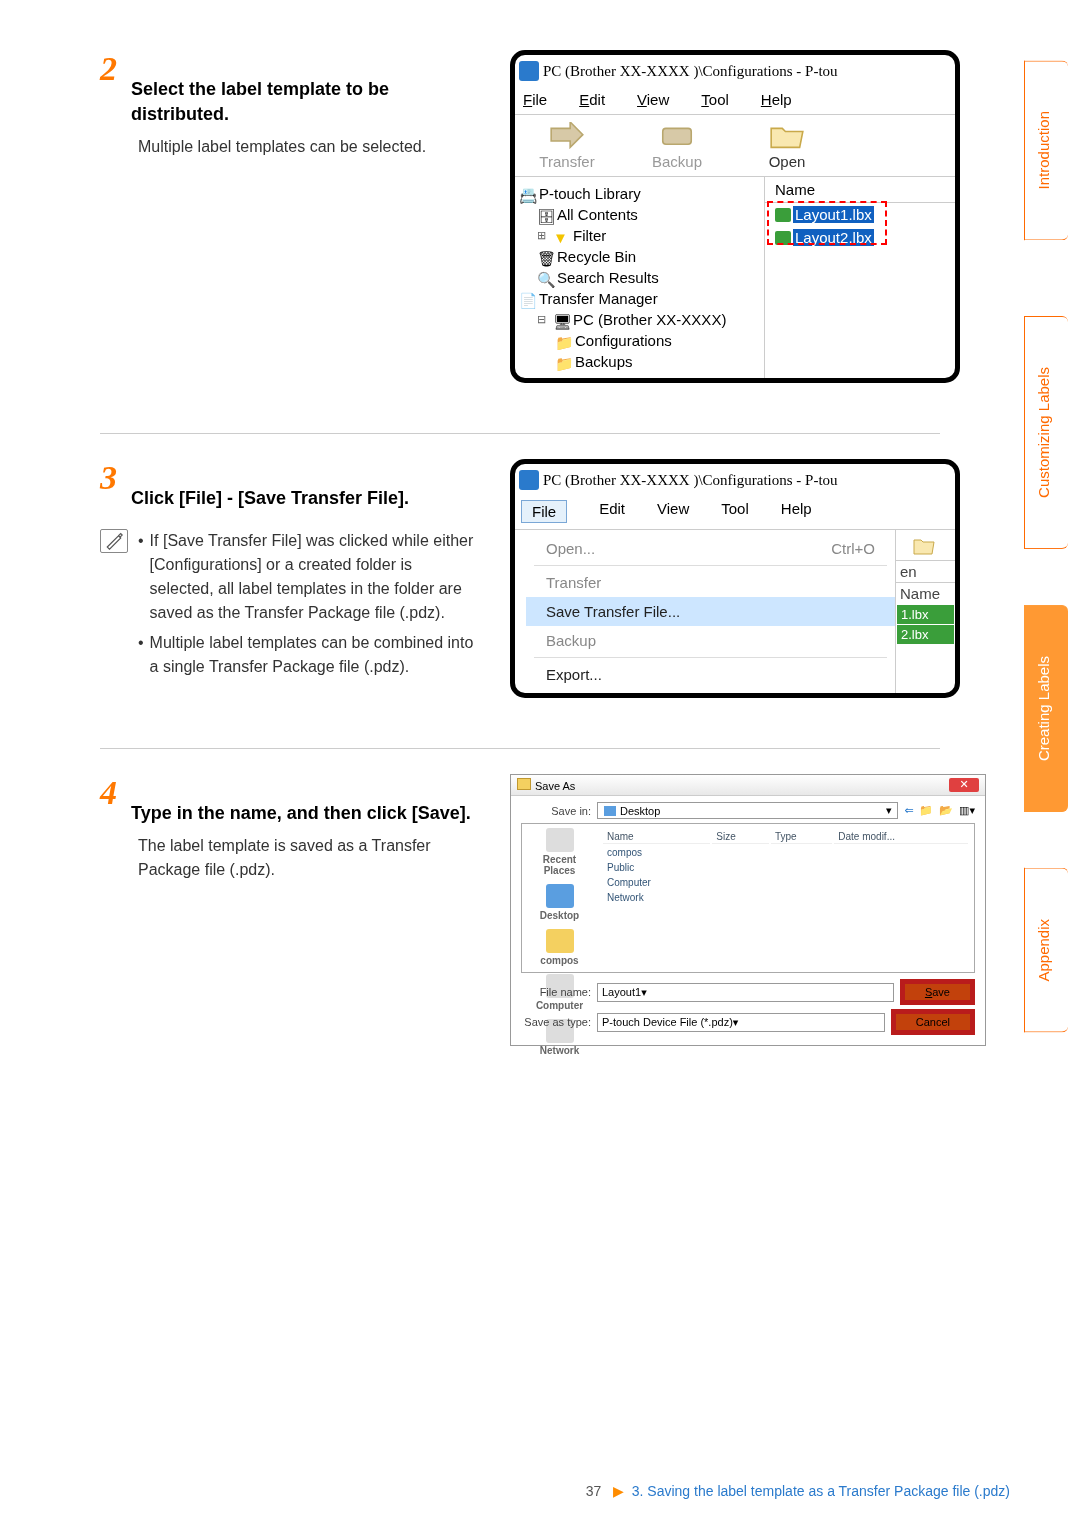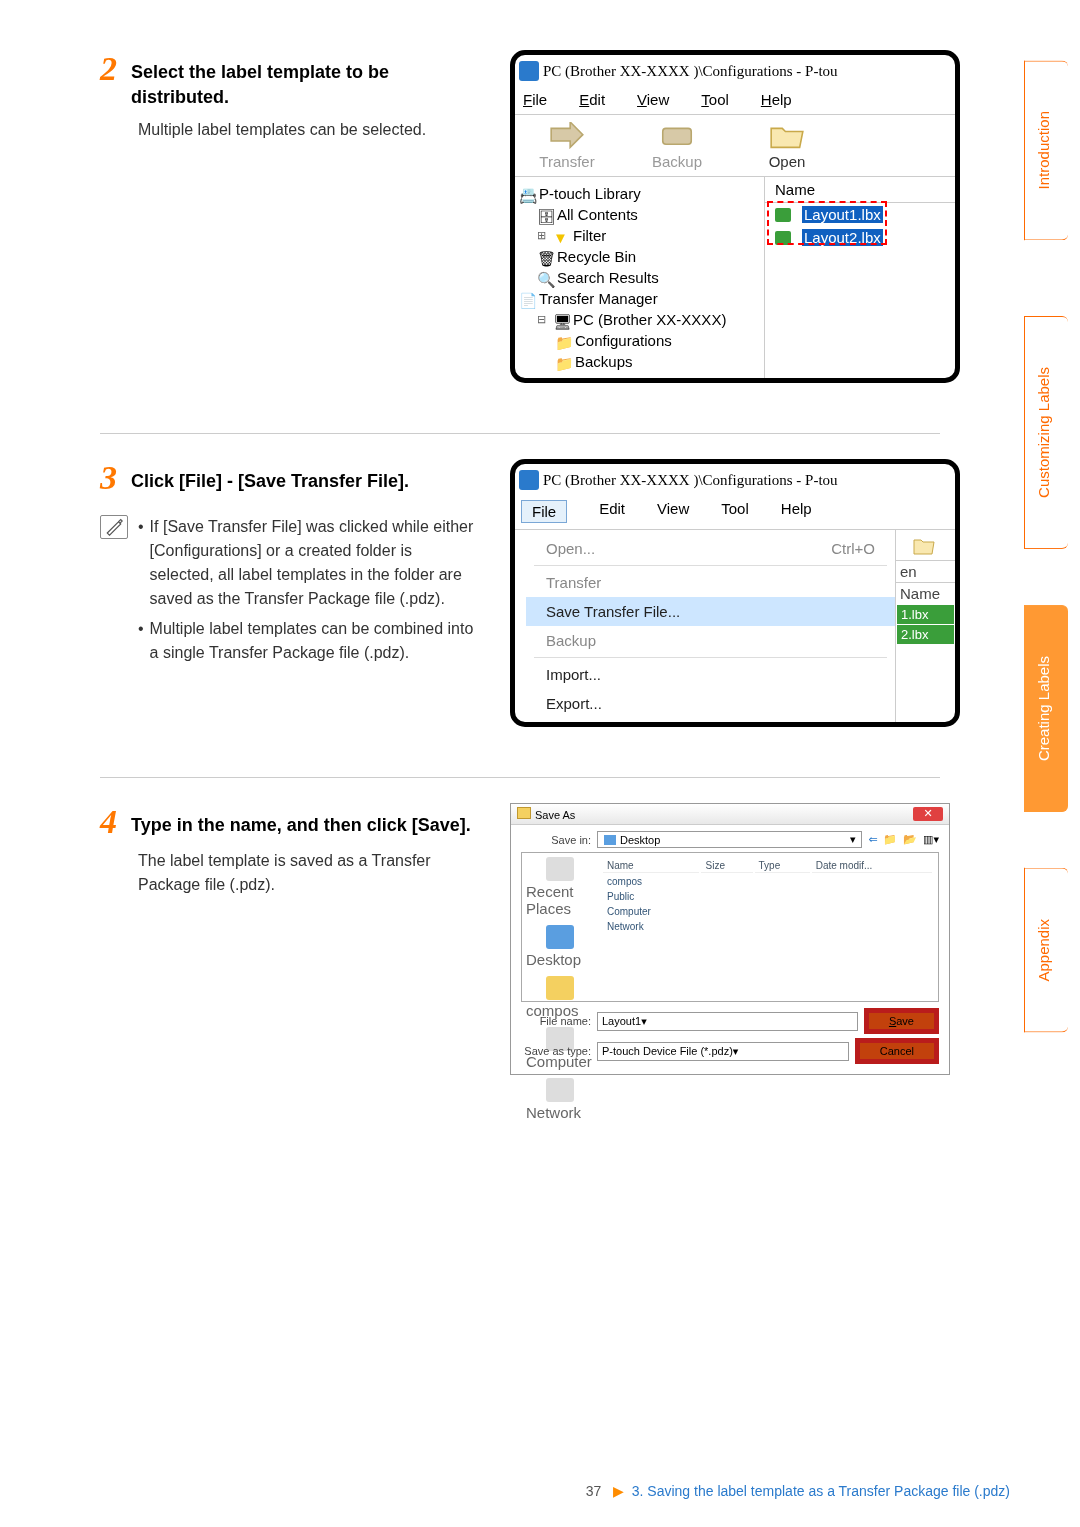--- a/index.html
+++ b/index.html
@@ -5,21 +5,21 @@
   * { margin: 0; padding: 0; box-sizing: border-box; }
   body { font-family: Arial, Helvetica, sans-serif; background: #fff; width: 1080px; height: 1527px; position: relative; color: #000; }
   .page { padding: 50px 60px 40px 100px; width: 1000px; }
   .section { display: flex; gap: 30px; margin-bottom: 25px; padding-bottom: 25px; }
   .divider { border-top: 1px solid #ccc; margin-bottom: 25px; }
   .text-col { flex: 1; min-width: 380px; }
   .img-col { flex: 0 0 auto; }
   .step-num { font-style: italic; font-weight: bold; color: #ff7800; font-size: 34px; font-family: "Times New Roman", serif; display: inline-block; margin-right: 14px; vertical-align: -4px; }
   .step-title { font-weight: bold; font-size: 18px; line-height: 1.4; }
   .instr-head { display: flex; align-items: flex-start; }
-  .instr-head .step-title { margin-top: 10px; }
+  .instr-head .step-title { margin-top: 27px; }
   .subtext { font-size: 16px; margin-left: 38px; margin-top: 8px; line-height: 1.5; color: #333; }
   .note-box { display: flex; align-items: flex-start; margin-top: 18px; margin-left: 0; }
   .note-icon { width: 28px; height: 24px; border: 1px solid #888; border-radius: 2px; margin-right: 10px; display: flex; align-items: center; justify-content: center; flex: 0 0 auto; }
   .note-icon svg { width: 18px; height: 18px; }
   .note-list { font-size: 16px; line-height: 1.5; color: #333; }
   .note-list .bullet { display: flex; margin-bottom: 6px; }
   .note-list .bullet .dot { margin-right: 6px; }
 
   
   .right-tabs { position: absolute; right: 12px; top: 0; width: 44px; height: 1527px; display: flex; flex-direction: column; }
@@ -42,44 +42,44 @@
   .tool-item { text-align: center; color: #999; min-width: 80px; }
   .tool-item .ticon { width: 38px; height: 30px; margin: 0 auto 2px; display: flex; align-items: center; justify-content: center; }
   .win-body { display: flex; }
   .tree { width: 250px; padding: 6px 4px; border-right: 1px solid #ccc; border-top: 1px solid #ccc; }
   .tree-item { display: flex; align-items: center; padding: 2px 0; gap: 4px; }
   .tree-item.ind1 { margin-left: 18px; }
   .tree-item.ind2 { margin-left: 36px; }
   .tree-item .expand { width: 12px; font-size: 11px; color: #666; }
   .list { flex: 1; border-top: 1px solid #ccc; }
   .list-head { padding: 4px 10px; border-bottom: 1px solid #ccc; }
-  .list-row { padding: 3px 10px; display: flex; align-items: center; gap: 11px; }
+  .list-row { padding: 3px 10px; display: flex; align-items: center; gap: 2px; }
   .list-row .fi { width: 16px; height: 14px; background: #3a9e3a; border-radius: 2px; display: inline-block; }
   .sel-box { border: 2px dashed #ff0000; position: absolute; }
 
   .win2 { width: 450px; }
   .win2 .file-btn { display: inline-block; background: #e5f1fb; border: 1px solid #7aa7d6; padding: 2px 10px; }
   .dropdown { padding: 4px 0; }
   .dropdown .menu-item { padding: 6px 20px; display: flex; justify-content: space-between; color: #888; }
   .dropdown .menu-item.enabled { color: #222; }
   .dropdown .menu-sep { border-top: 1px solid #ddd; margin: 2px 8px; }
   .dropdown .hover { background: #cde6ff; }
   .badge-col { border-left: 1px solid #ccc; width: 60px; position: relative; }
   .badge-col .lab { background: #3a9e3a; color: #fff; font-size: 13px; padding: 2px 4px; margin: 1px; }
 
   
-  .saveas { width: 440px; border: 1px solid #999; font-size: 11px; }
+  .saveas { width: 476px; border: 1px solid #999; font-size: 11px; }
   .saveas-title { background: linear-gradient(#fff,#e8e8e8); padding: 3px 6px; display: flex; justify-content: space-between; border-bottom: 1px solid #ccc; }
   .saveas-title .close { background: #e04040; color: #fff; width: 30px; text-align: center; border-radius: 2px; }
   .saveas-body { padding: 6px 10px; }
   .saveas-row { display: flex; align-items: center; gap: 6px; margin-bottom: 4px; }
   .field-label { width: 70px; text-align: right; color: #444; }
   .pathbox { border: 1px solid #999; padding: 1px 6px; flex: 1; background: #fff; display: flex; align-items: center; gap: 4px; }
   .saveas .list-area { border: 1px solid #aaa; display: flex; height: 150px; }
-  .side-places { width: 75px; padding: 4px; text-align: left; color: #666; font-size: 15px; }
+  .side-places { width: 75px; padding: 4px; text-align: center; color: #666; font-size: 10px; font-weight: bold; }
   .side-places .place { margin-bottom: 8px; }
   .pico { width: 28px; height: 24px; background: #ddd; margin: 0 auto 2px; border-radius: 3px; }
   .main-list { flex: 1; padding: 4px; }
   .main-list table { font-size: 10px; width: 100%; }
   .main-list th { text-align: left; color: #456; font-weight: normal; border-bottom: 1px solid #eee; padding: 1px 4px; }
   .main-list td { color: #357; padding: 1px 4px; }
   .sa-input { border: 1px solid #999; padding: 2px 4px; flex: 1; background: #fff; }
   .sa-btn { border: 5px solid #b91c1c; padding: 2px 20px; background: #c2410c; min-width: 60px; text-align: center; }
 
   .mini-icon { width: 16px; height: 14px; display: inline-block; }
@@ -248,23 +248,20 @@
                 <span>Transfer</span>
               </div>
             <div class="menu-item enabled hover">
                 <span>Save Transfer File...</span>
               </div>
             <div class="menu-item">
                 <span>Backup</span>
               </div>
             <div class="menu-sep"></div>
             <div class="menu-item enabled">
-                <span>Import...</span>
-              </div>
-            <div class="menu-item enabled">
                 <span>Export...</span>
               </div>
           </div>
           <div class="badge-col">
             <div style="height:30px;text-align:center;padding-top:6px;"><svg width="28" height="22">
                   <path d="M2 4 L9 4 L11 6 L22 6 L20 18 L2 18 Z" fill="#f9e8b0" stroke="#c9a94a"></path>
                 </svg></div>
             <div style="padding:2px 4px;color:#444;border-top:1px solid #ccc;">en</div>
             <div style="padding:2px 4px;color:#444;border-top:1px solid #ccc;">Name</div>
             <div class="lab">1.lbx</div>

